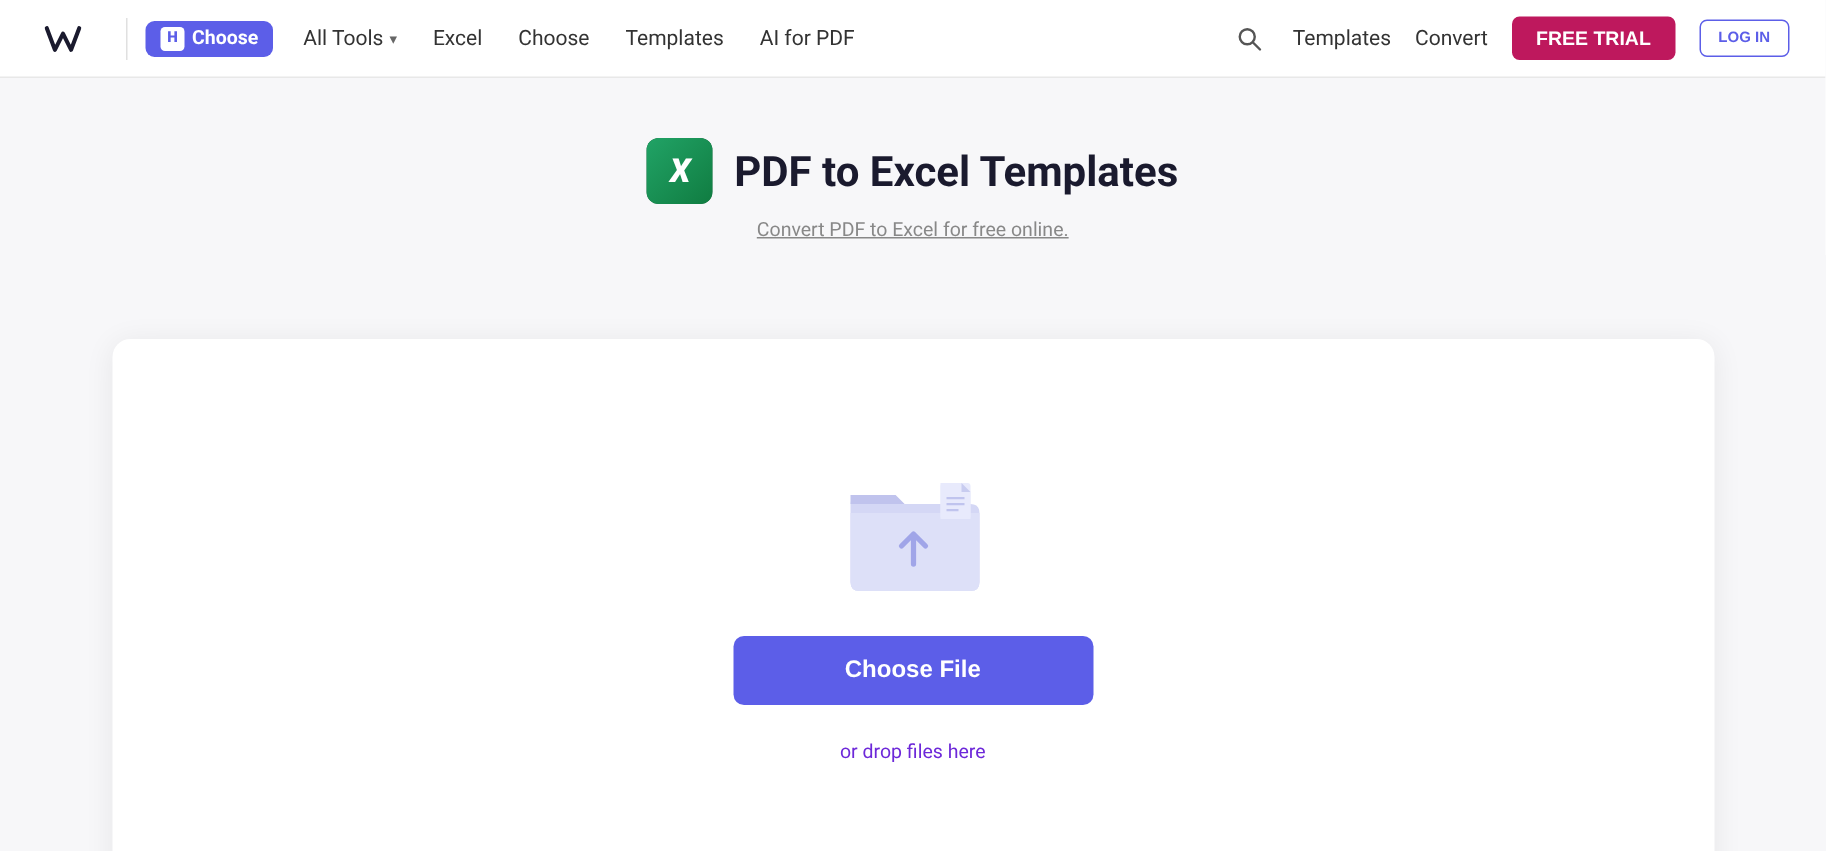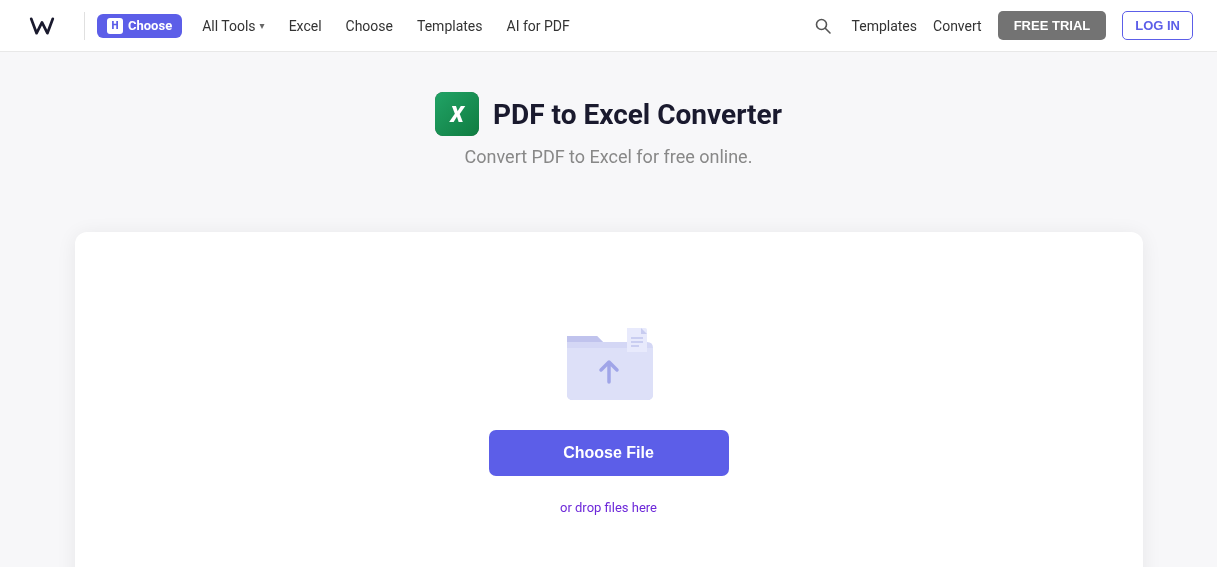--- a/index.html
+++ b/index.html
@@ -80,34 +80,34 @@
       display: flex;
       align-items: center;
       gap: 16px;
     }
     .nav-right-link {
       font-size: 14px;
       color: #333;
       cursor: pointer;
     }
     .btn-free-trial {
-      background: #737373;
+      background: #be185d;
       color: #fff;
       font-size: 13px;
       font-weight: 600;
       padding: 7px 16px;
       border-radius: 5px;
       border: none;
       cursor: pointer;
       white-space: nowrap;
     }
     .btn-login {
       background: #fff;
       color: #5c5ee8;
-      font-size: 13px;
+      font-size: 10px;
       font-weight: 600;
       padding: 6px 12px;
       border-radius: 5px;
       border: 1.5px solid #5c5ee8;
       cursor: pointer;
       white-space: nowrap;
     }
     .search-icon-btn {
       background: none;
       border: none;
@@ -161,22 +161,23 @@
       position: relative;
       z-index: 1;
       font-style: italic;
     }
     .page-title {
       font-size: 28px;
       font-weight: 700;
       color: #1a1a2e;
     }
     .page-subtitle {
-      font-size: 18px;
+      font-size: 13px;
       color: #888;
+      text-decoration: underline;
     }
 
     
     .drop-card {
       background: #fff;
       border-radius: 12px;
       box-shadow: 0 2px 20px rgba(0,0,0,0.07);
       width: 1068px;
       max-width: 100%;
       min-height: 370px;
@@ -261,21 +262,21 @@
     <button class="btn-login">LOG IN</button>
   </div>
 </nav>
 
 <div class="main-content">
   <div class="page-header">
     <div class="page-title-row">
       <div class="excel-icon">
         <span class="excel-x">X</span>
       </div>
-      <h1 class="page-title">PDF to Excel Converter</h1>
+      <h1 class="page-title">PDF to Excel Templates</h1>
     </div>
     <p class="page-subtitle">Convert PDF to Excel for free online.</p>
   </div>
 
   <div class="drop-card">
 
     <svg width="100" height="86" viewBox="0 0 100 86" fill="none" xmlns="http://www.w3.org/2000/svg">
 
       <path d="M8 22 Q8 16 14 16 L38 16 L44 22 L88 22 Q94 22 94 28 L94 74 Q94 80 88 80 L14 80 Q8 80 8 74 Z" fill="#d4d7f5"></path>
 

